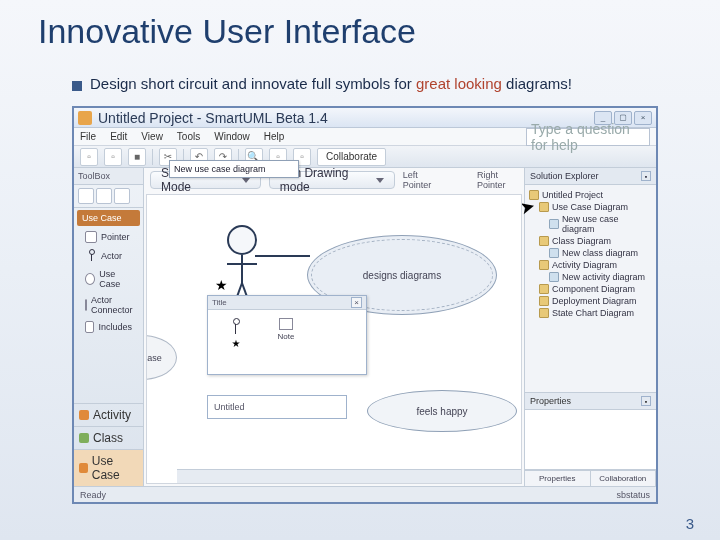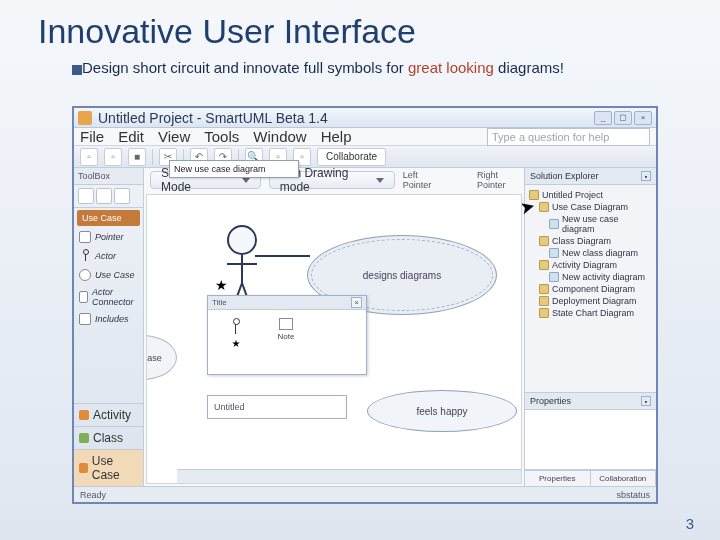--- a/index.html
+++ b/index.html
@@ -7,22 +7,22 @@
     width: 720px; height: 540px;
     background: linear-gradient(to bottom, #f5f7fb 0%, #eaeff6 50%, #dfe6f0 100%);
     font-family: Arial, sans-serif;
     position: relative; overflow: hidden;
   }
   .slide-title {
     font-size: 34px; font-weight: normal; color: #1f3f6e;
     padding: 12px 12px 0 38px;
   }
   .bullet-row {
-    display: flex; align-items: center; gap: 0;
-    padding: 8px 0 0 72px; font-size: 15px; color: #1a2b4a;
+    display: flex; align-items: center; gap: 8px;
+    padding: 8px 0 0 72px; font-size: 15px; color: #1a2b4a; margin-top: 16px;
   }
   .bullet-sq {
     width: 10px; height: 10px; background: #3a5a8a; margin-top: 5px; flex-shrink: 0;
   }
   .bullet-text span { display: inline; }
   .bt2 { color: #b0432e; }
   .screenshot {
     position: absolute; left: 72px; top: 106px;
     width: 586px; height: 398px;
     border: 2px solid #6d88b4;
@@ -32,33 +32,33 @@
   .titlebar {
     height: 20px; background: linear-gradient(#f3f6fb,#dbe5f3);
     border-bottom: 1px solid #bcc8d8;
     display: flex; align-items: center; padding: 0 4px; gap: 6px;
   }
   .titlebar .app-icon { width:14px;height:14px;background:#e8a54b;border-radius:2px; }
   .titlebar .title { color:#2a3a56; font-size:14px; }
   .titlebar .win-ctrls { margin-left:auto; display:flex; gap:2px; }
   .win-btn { width:18px;height:14px;background:#dbe5f3;border:1px solid #9fb2cc;border-radius:2px;display:flex;align-items:center;justify-content:center;font-size:8px;color:#456; }
   .menubar { height:18px;background:#f6f8fa;border-bottom:1px solid #cfd6e0;display:flex;align-items:center;gap:14px;padding:0 6px;color:#333; }
-  .menubar span { font-size:15px; }
-  .helpbox { margin-left:auto;width:163px;height:14px;border:1px solid #b8c3d3;background:#fff;font-size:11px;color:#9aa;display:flex;align-items:center;padding:8px 4px; }
+  .menubar span { font-size:10px; }
+  .helpbox { margin-left:auto;width:124px;height:14px;border:1px solid #b8c3d3;background:#fff;font-size:14px;color:#9aa;display:flex;align-items:center;padding:8px 4px; }
   .toolbar { height:22px;background:linear-gradient(#f1f4f8,#dfe6ef);border-bottom:1px solid #c3cdd9;display:flex;align-items:center;gap:6px;padding:0 6px; }
   .tbtn { width:18px;height:18px;border:1px solid #c3cdd9;border-radius:2px;background:#fff;display:flex;align-items:center;justify-content:center;font-size:10px;color:#666; }
   .tbtn.collab { width:auto;padding:0 8px;font-size:10px;color:#333; }
   .sep { width:1px;height:16px;background:#c3cdd9; }
   .workarea { position:absolute;top:60px;bottom:16px;left:0;right:0;display:flex; }
   .left-panel { width:70px;background:linear-gradient(#eef2f7,#dbe3ed);border-right:1px solid #c3cdd9;display:flex;flex-direction:column; }
   .lp-hdr { font-size:9px;color:#556;padding:3px 4px;border-bottom:1px solid #c3cdd9;background:#e6ebf2; }
   .lp-btnrow { display:flex;gap:2px;padding:3px 4px;border-bottom:1px solid #c3cdd9; }
   .lp-sq { width:16px;height:16px;border:1px solid #b8c3d3;background:#fff;border-radius:2px; }
   .lp-cat { font-size:9px;color:#fff;background:#c47a3a;padding:3px 5px;margin:2px 3px;border-radius:2px; }
-  .lp-item { display:flex;align-items:center;gap:4px;padding:3px 5px;font-size:9px;color:#334;font-style:italic; }
+  .lp-item { display:flex;align-items:center;gap:4px;padding:3px 11px;font-size:9px;color:#334; }
   .lp-item .ic { width:12px;height:12px;border:1px solid #889;border-radius:2px;background:#fff; }
   .lp-item .stick { width:12px;height:14px;position:relative; }
   .stick::before{content:"";position:absolute;top:0;left:4px;width:4px;height:4px;border:1px solid #334;border-radius:50%;}
   .stick::after{content:"";position:absolute;top:5px;left:6px;width:1px;height:7px;background:#334;}
   .lp-bottom { margin-top:auto; }
   .lp-tab { display:flex;align-items:center;gap:4px;padding:4px 5px;border-top:1px solid #c3cdd9;font-size:12px; }
   .lp-tab .sw { width:10px;height:10px;border-radius:2px; }
   .center {
     flex:1;background:#f7f8fa;display:flex;flex-direction:column;position:relative;
   }

